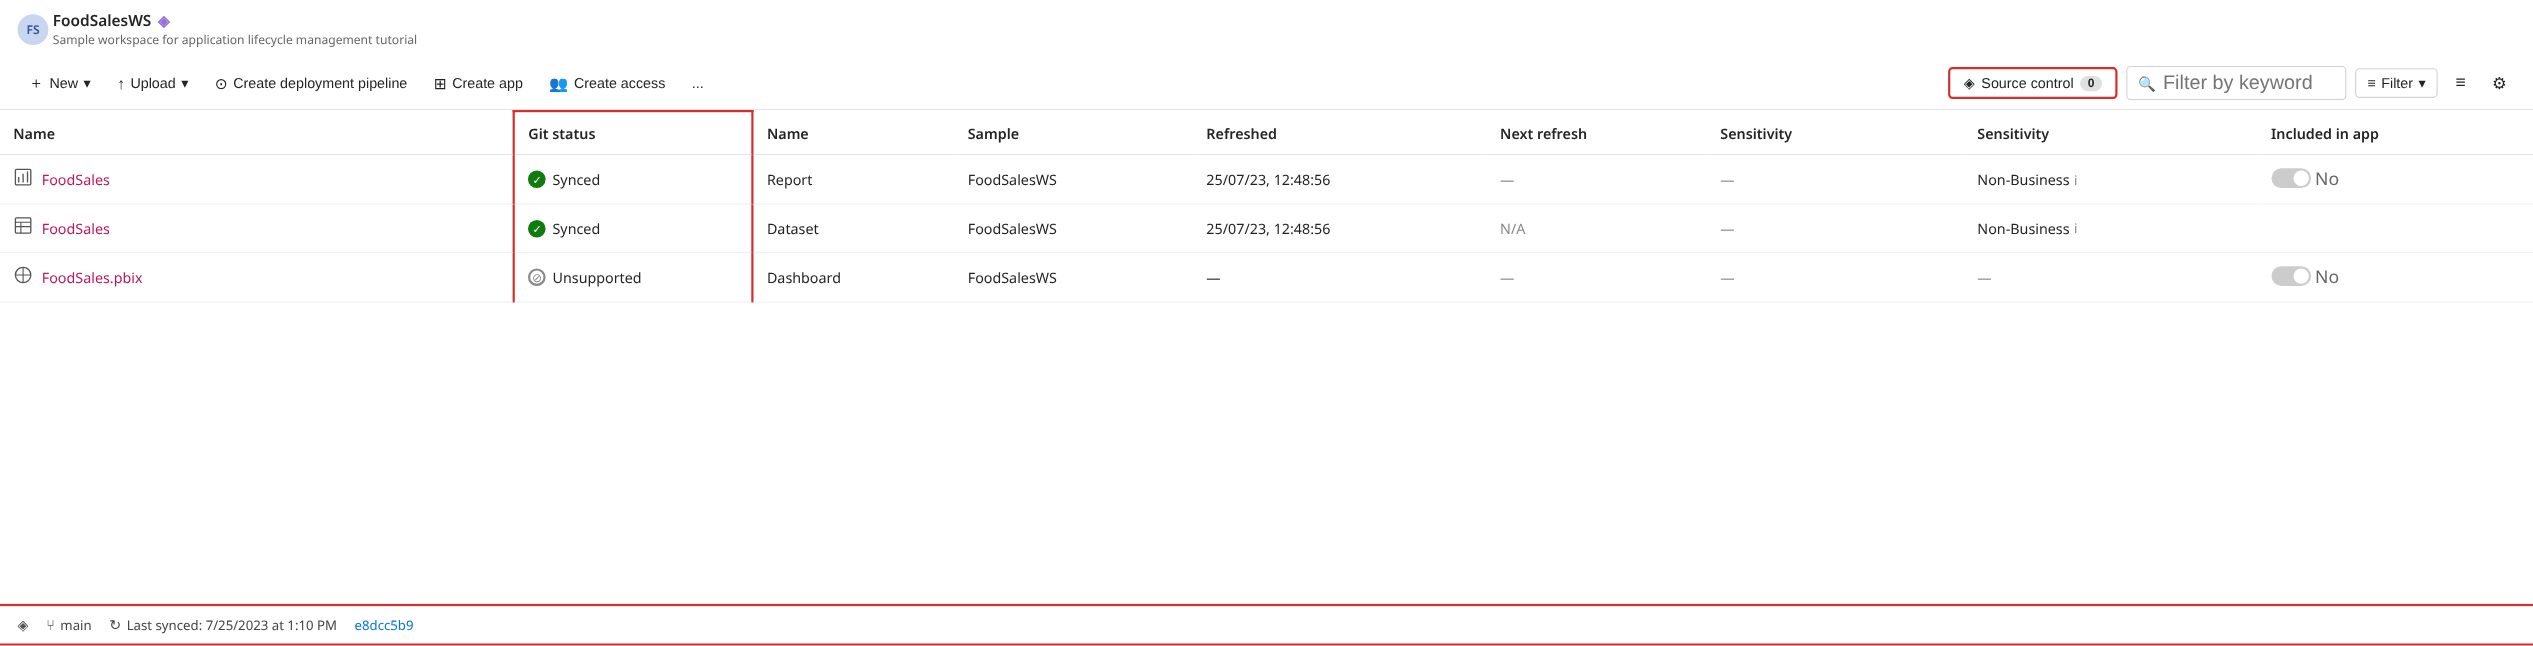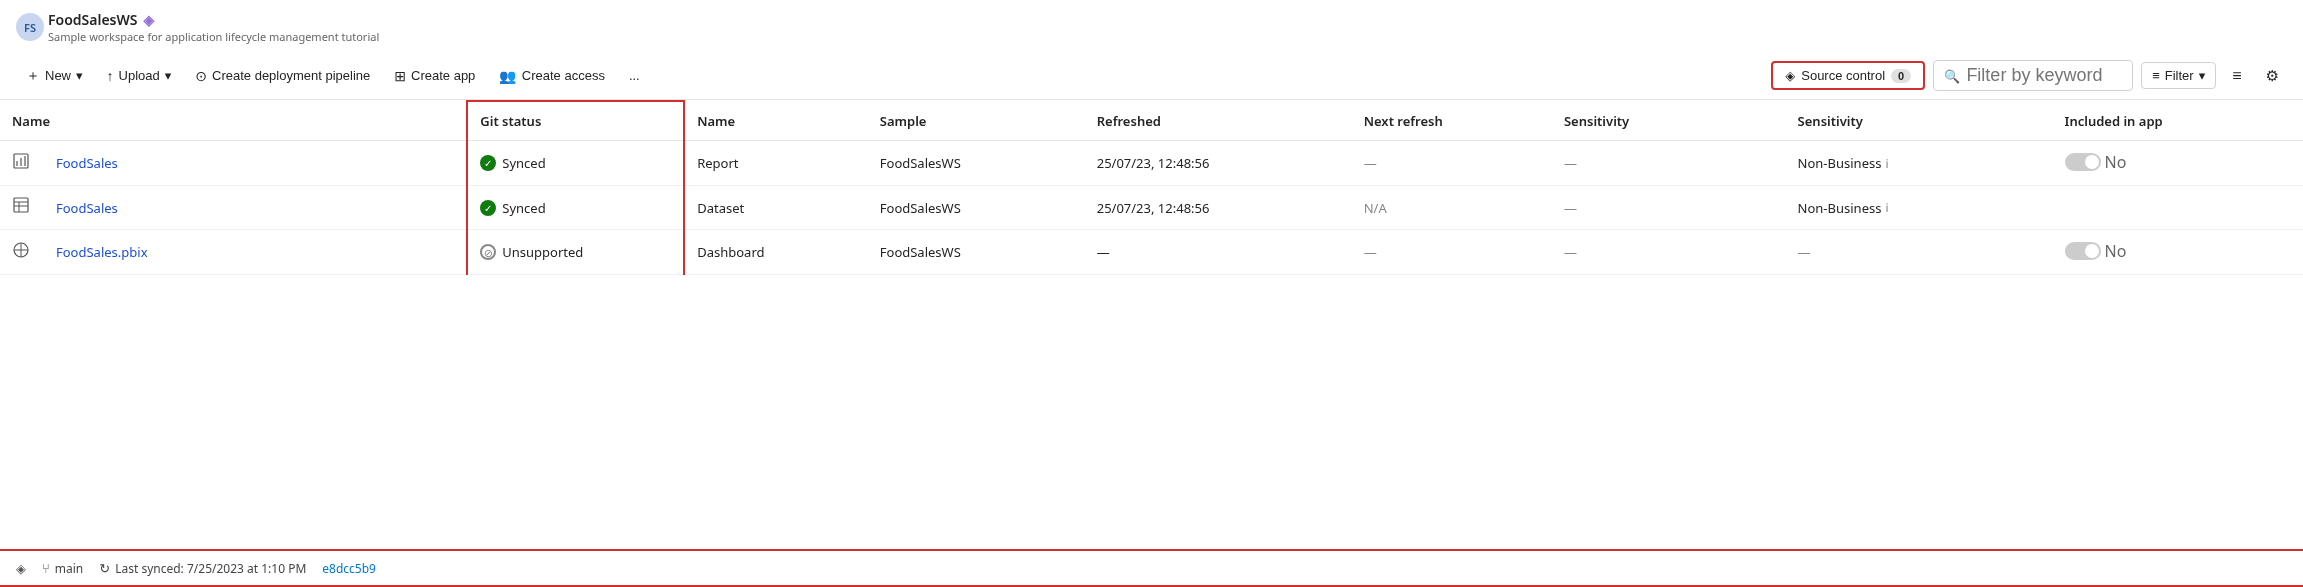--- a/index.html
+++ b/index.html
@@ -262,22 +262,21 @@
       display: flex;
       align-items: center;
       gap: 8px;
     }
     .item-icon {
       font-size: 16px;
       color: #555;
     }
     .item-name {
       font-size: 13px;
-      color: #1d4ed8;
-      margin-left: 18px;
+      color: #be185d;
     }
     .sensitivity-cell {
       display: flex;
       align-items: center;
       gap: 4px;
     }
     .info-icon {
       font-size: 12px;
       color: #888;
       cursor: pointer;

